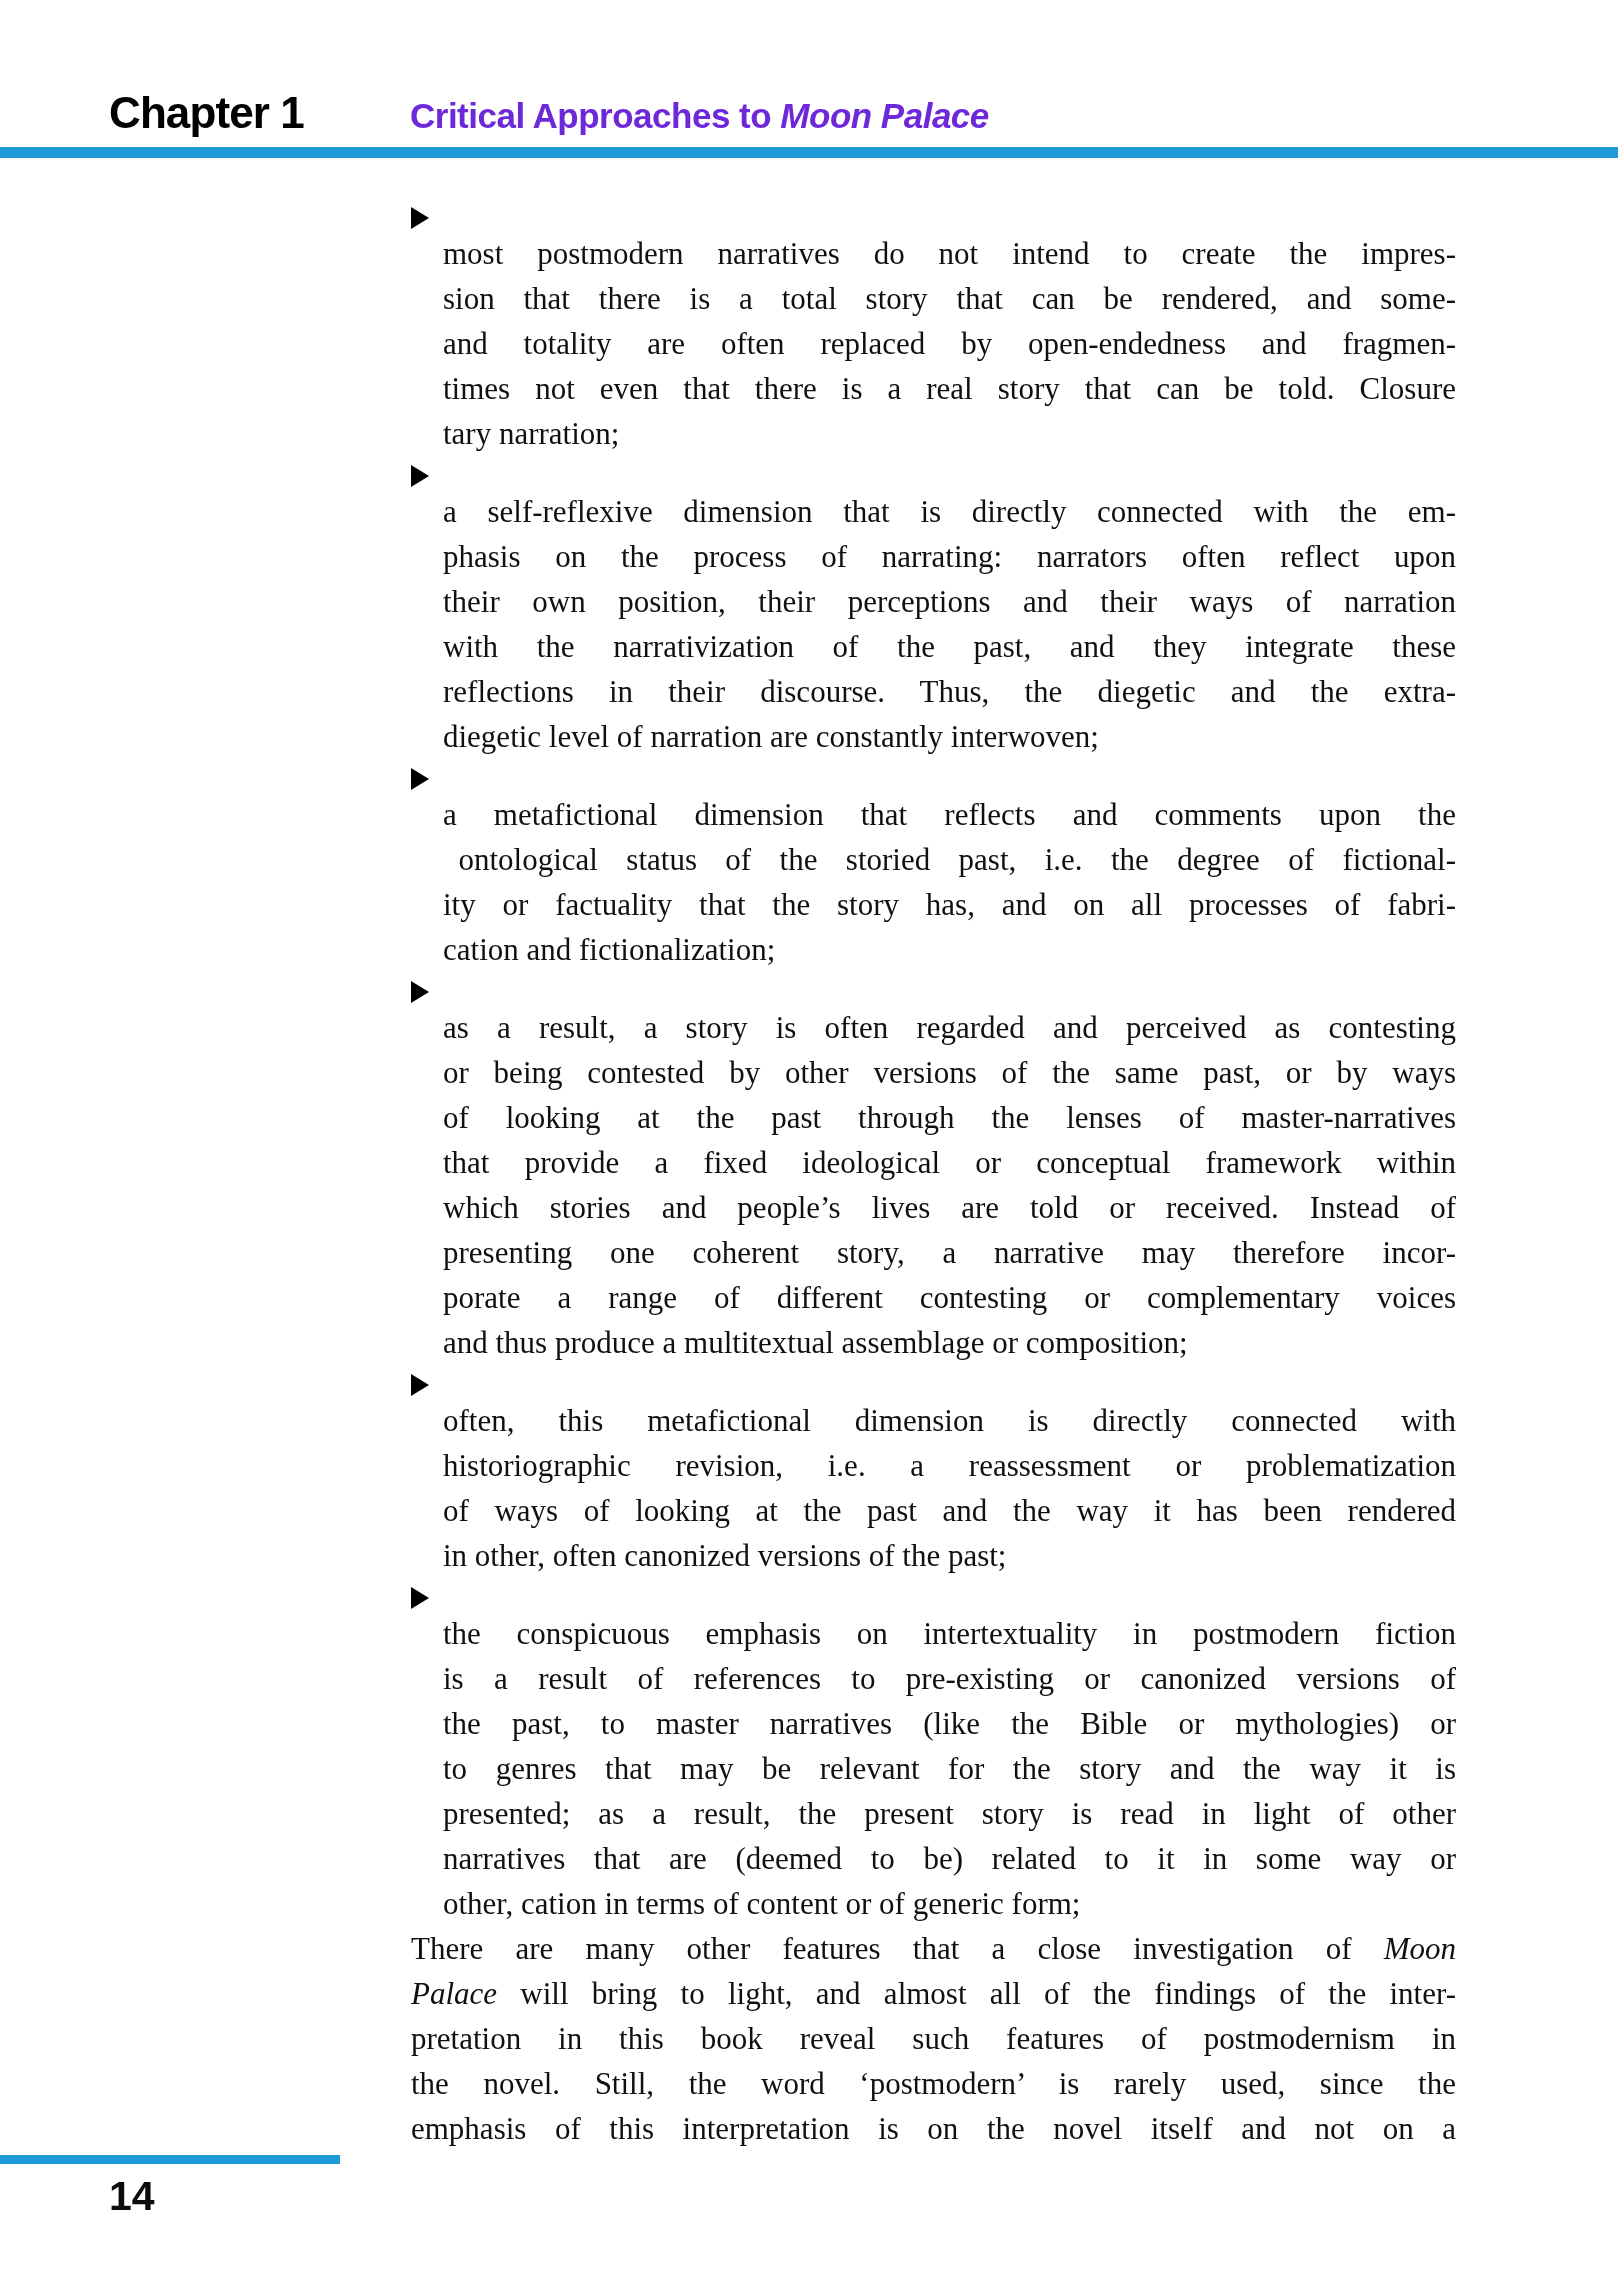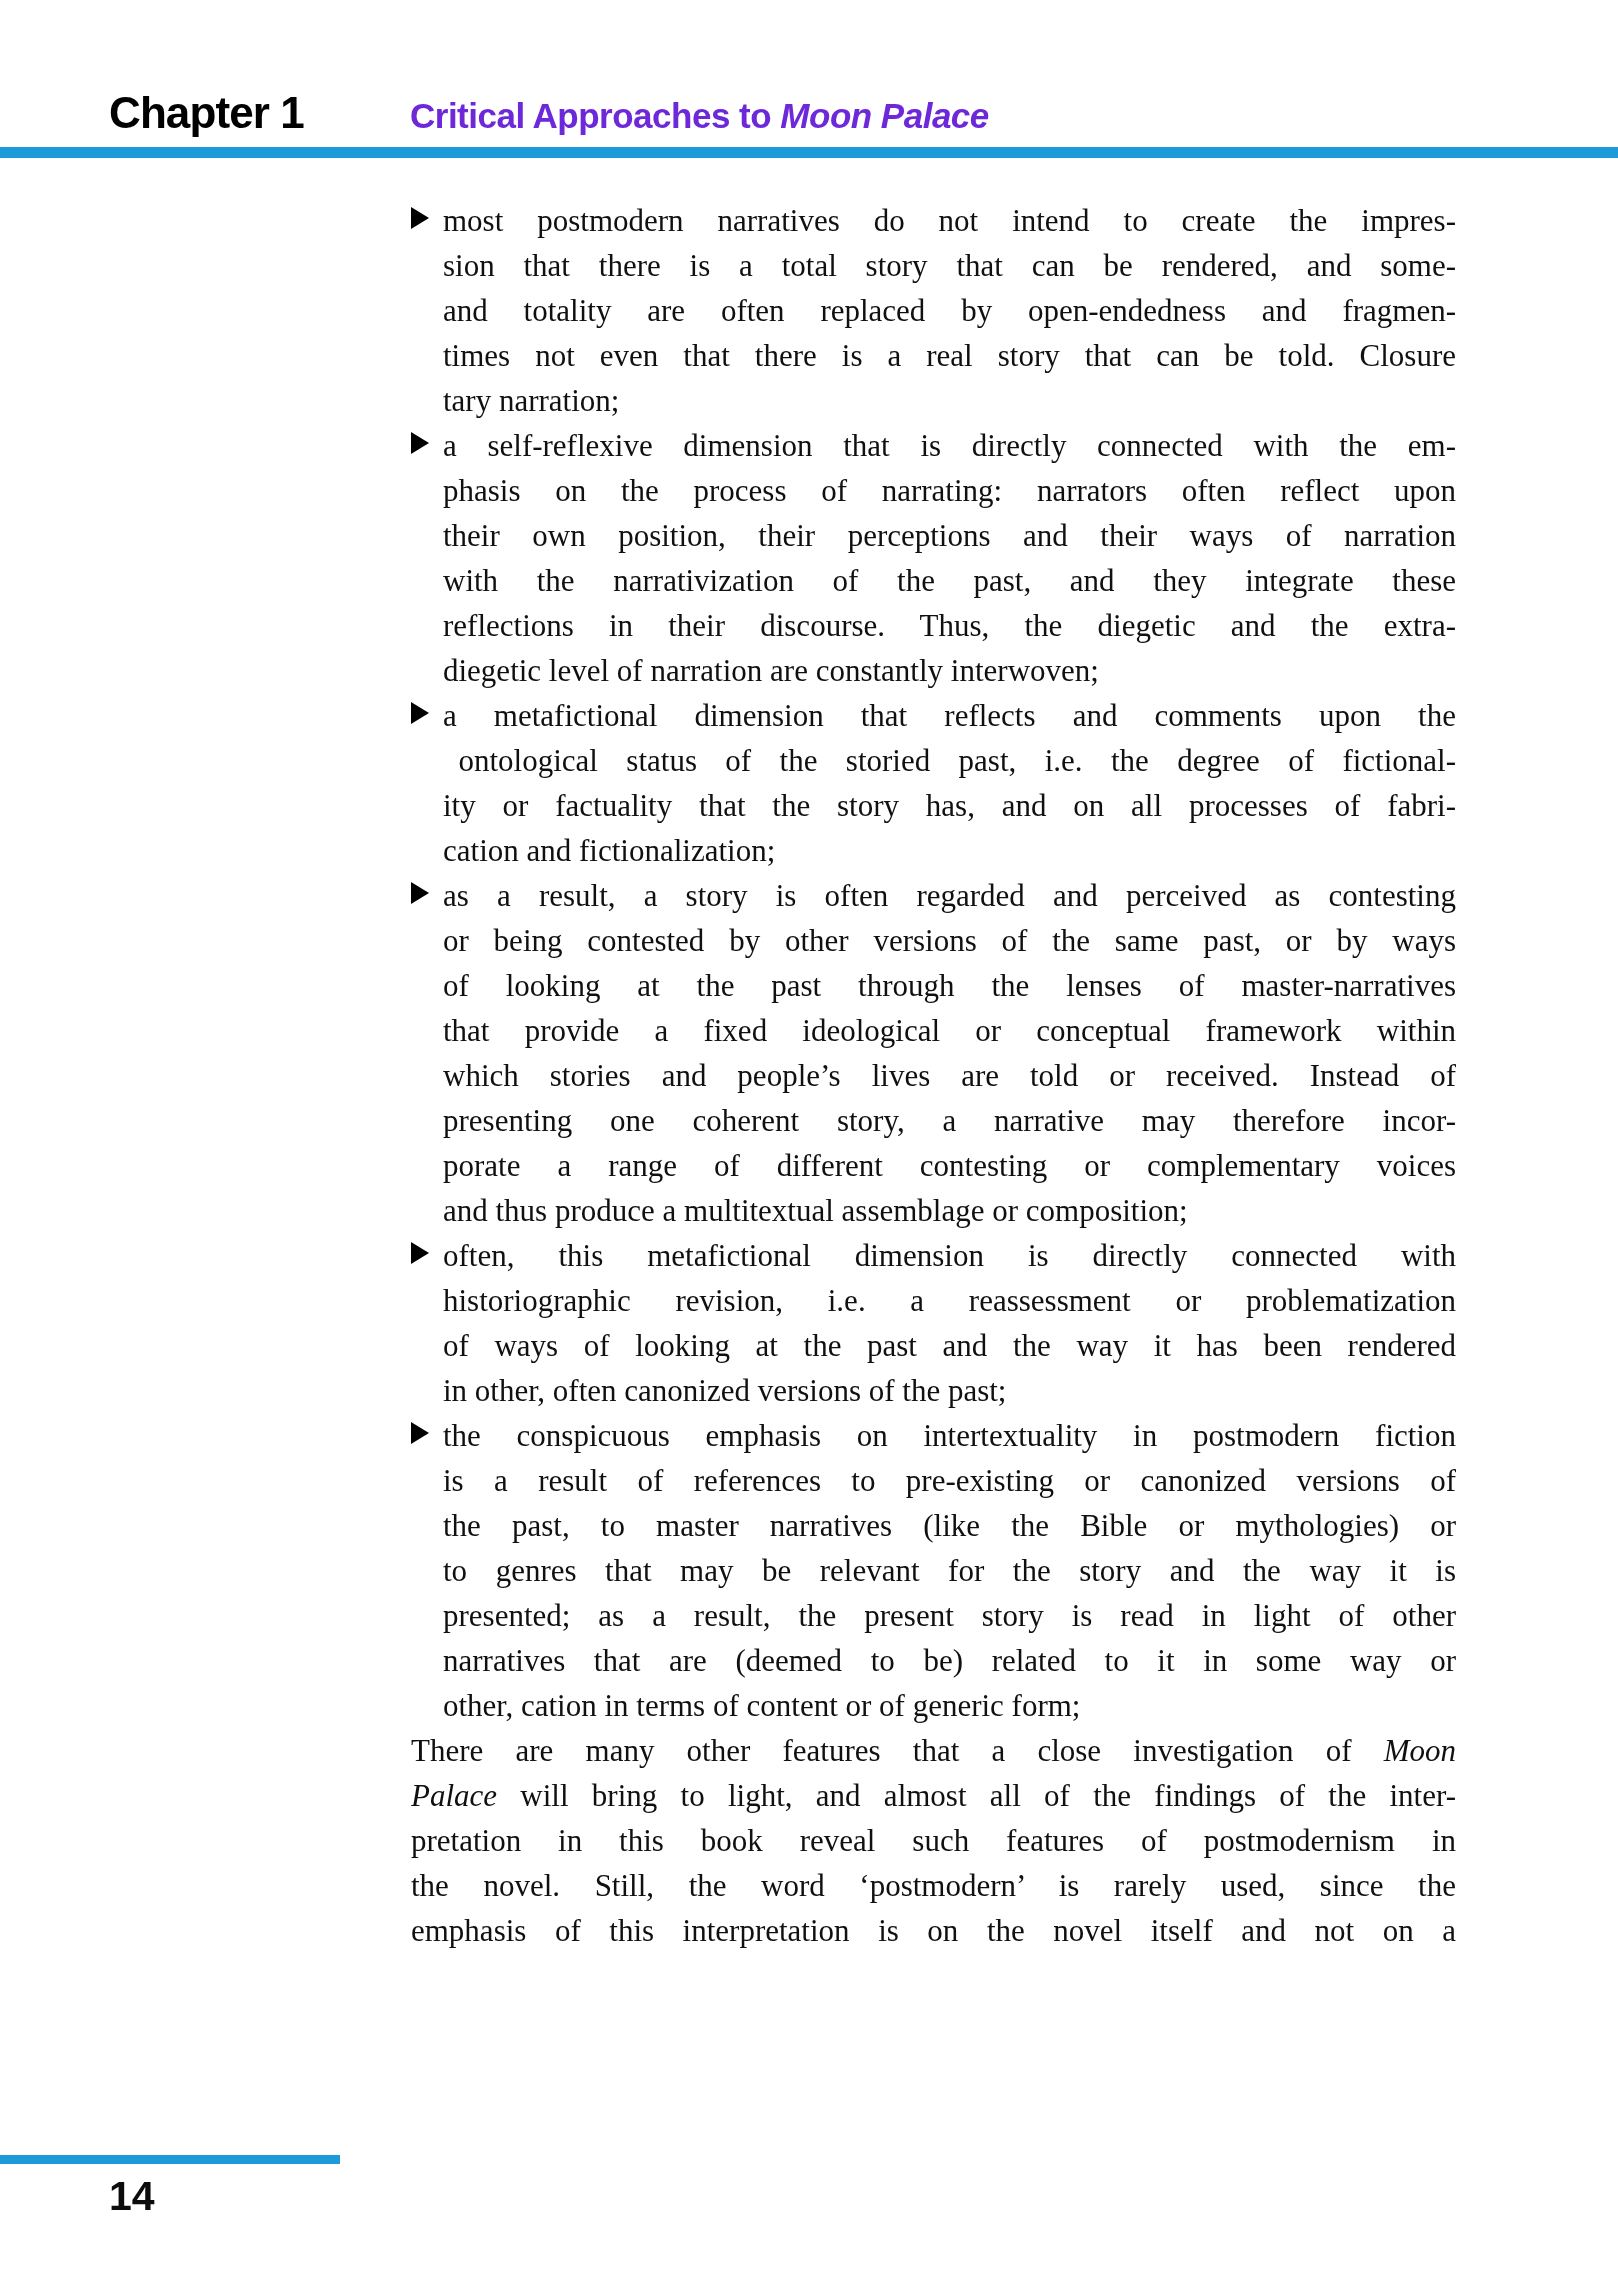--- a/index.html
+++ b/index.html
@@ -50,21 +50,21 @@
   .tri {
     position: absolute;
     left: 0;
     top: 9.2px;
     width: 0;
     height: 0;
     border-top: 11px solid transparent;
     border-bottom: 11px solid transparent;
     border-left: 18.5px solid #000000;
   }
-  .lines { flex: 1 1 auto; min-width: 0; }
+  .lines { flex: 1 1 auto; min-width: 0; margin-top: 33px; }
   .line {
     font-size: 31px;
     line-height: 45px;
     height: 45px;
     white-space: nowrap;
     text-align: justify;
     color: #101010;
   }
   .line.just { text-align-last: justify; white-space: normal; overflow: hidden; }
   .line.final { text-align-last: left; }

